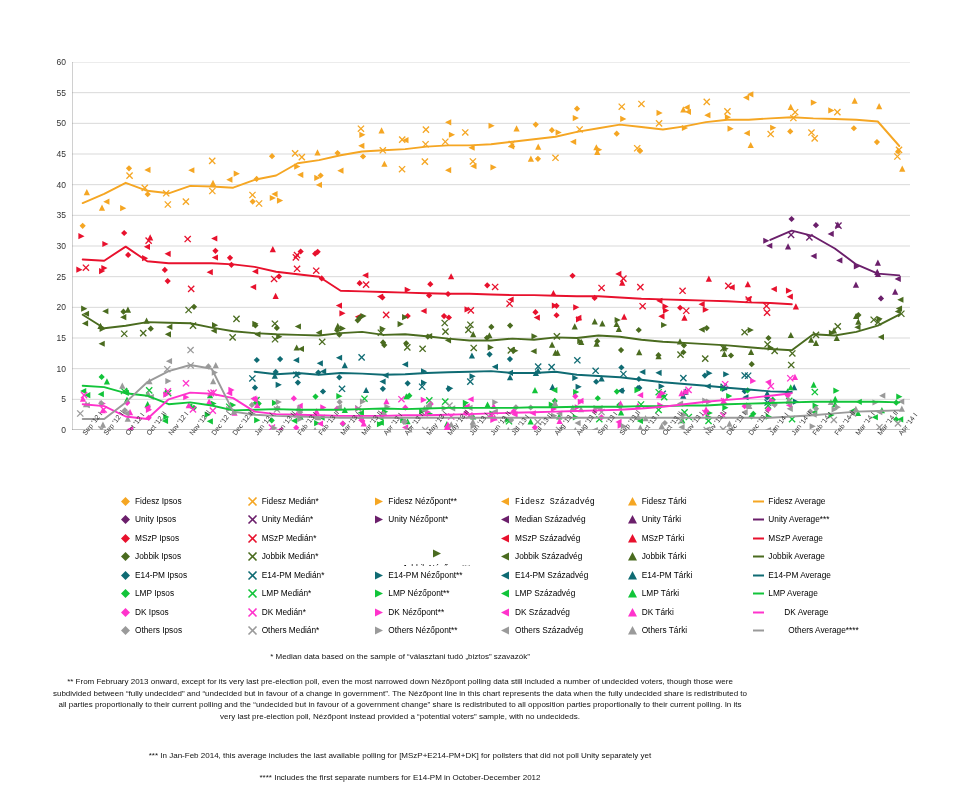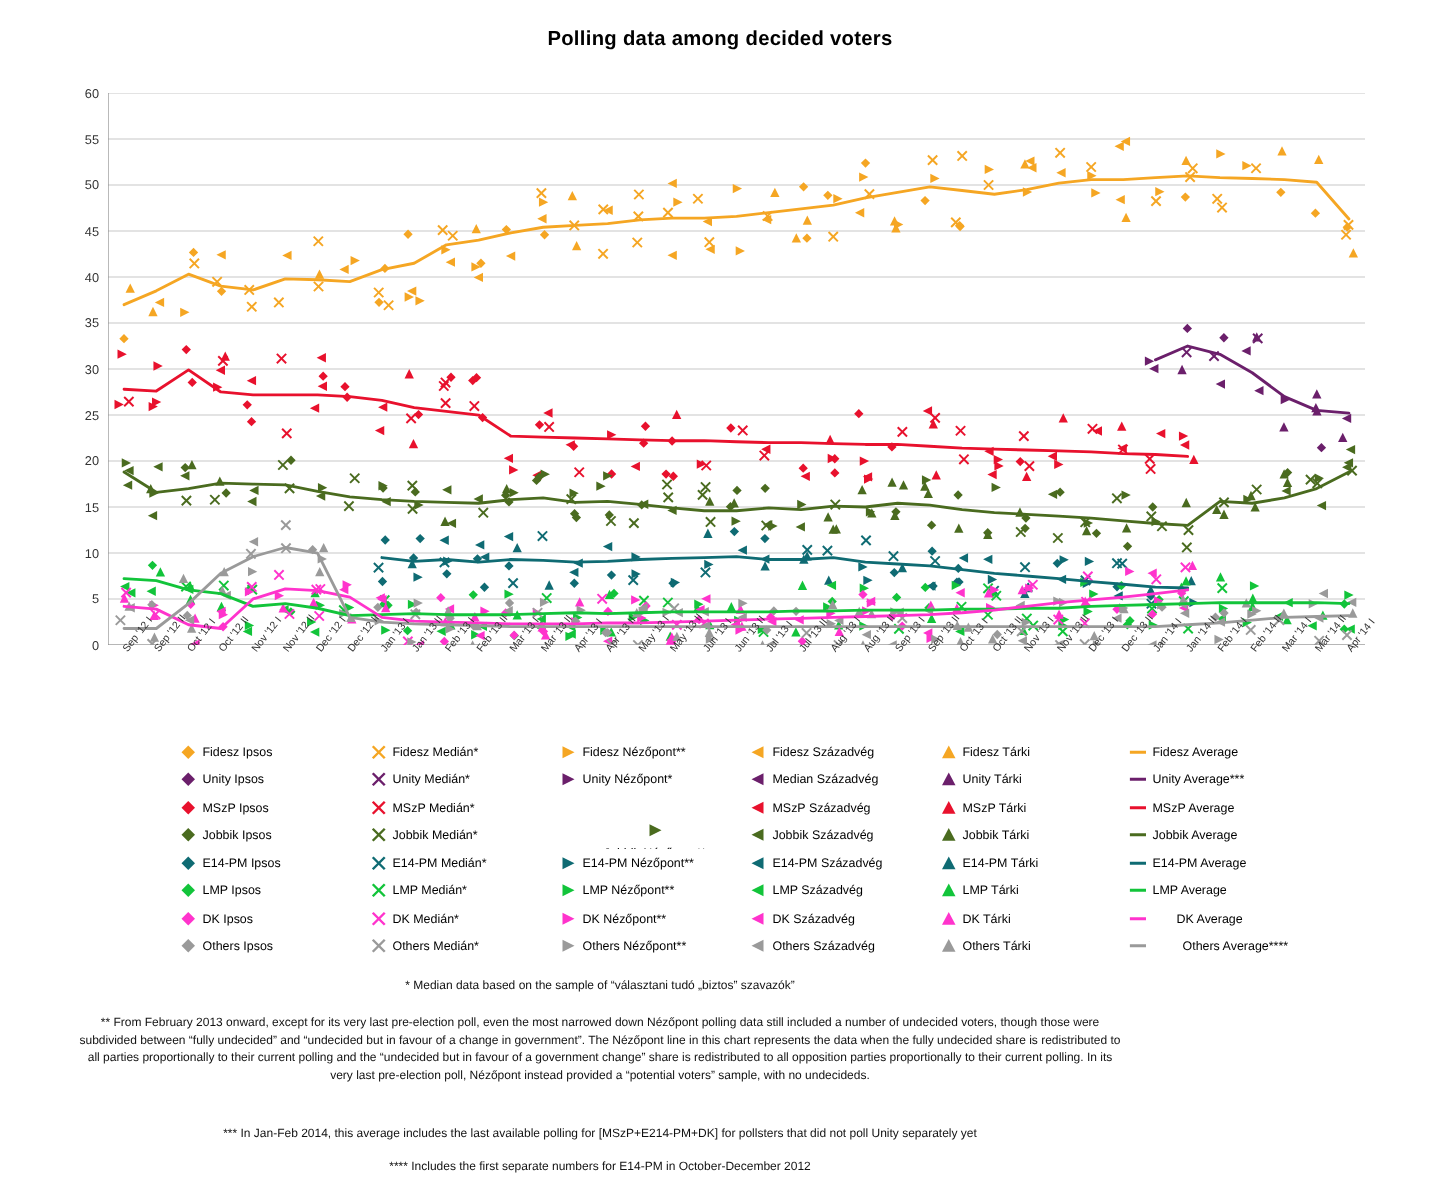--- a/index.html
+++ b/index.html
@@ -41,21 +41,20 @@
   #fn2{top:676px;left:0;}
   #fn2 .inner{width:700px;margin:0 auto;text-align:center;line-height:11.5px;}
   #fn3{top:751px;}
   #fn4{top:773px;}
 </style>
 </head>
 <body>
 
 <div id="wrap">
 
-  <div id="title">Polling data among decided voters</div>
 
   <div id="plotbox">
     <svg id="plotsvg" width="838" height="368">
         <line x1="0" y1="0" x2="838" y2="0" stroke="#c8c8c8" stroke-width="0.7"></line>
         <line x1="0" y1="30.666666666666686" x2="838" y2="30.666666666666686" stroke="#c8c8c8" stroke-width="0.7"></line>
         <line x1="0" y1="61.333333333333314" x2="838" y2="61.333333333333314" stroke="#c8c8c8" stroke-width="0.7"></line>
         <line x1="0" y1="92" x2="838" y2="92" stroke="#c8c8c8" stroke-width="0.7"></line>
         <line x1="0" y1="122.66666666666669" x2="838" y2="122.66666666666669" stroke="#c8c8c8" stroke-width="0.7"></line>
         <line x1="0" y1="153.33333333333331" x2="838" y2="153.33333333333331" stroke="#c8c8c8" stroke-width="0.7"></line>
         <line x1="0" y1="184" x2="838" y2="184" stroke="#c8c8c8" stroke-width="0.7"></line>
@@ -1462,21 +1461,21 @@
           <line x1="1.5" y1="9.5" x2="9.5" y2="1.5" stroke="#F5A623" stroke-width="1.6"></line>
         </svg>
         <span class="lb">Fidesz Medián*</span>
       </div>
       <div class="lg" style="grid-area: 1 / 3;">
         <svg class="mk" viewBox="0 0 11 11">
           <polygon points="2,1.5 10,5.5 2,9.5" fill="#F5A623"></polygon>
         </svg>
         <span class="lb">Fidesz Nézőpont**</span>
       </div>
-      <div class="lg" style="grid-area: 1 / 4;">
+      <div class="lg" style="grid-area: 1 / 4; font-family: Liberation Mono, monospace;">
         <svg class="mk" viewBox="0 0 11 11">
           <polygon points="9,1.5 1,5.5 9,9.5" fill="#F5A623"></polygon>
         </svg>
         <span class="lb">Fidesz Századvég</span>
       </div>
       <div class="lg" style="grid-area: 1 / 5;">
         <svg class="mk" viewBox="0 0 11 11">
           <polygon points="5.5,1 10,9.5 1,9.5" fill="#F5A623"></polygon>
         </svg>
         <span class="lb">Fidesz Tárki</span>

